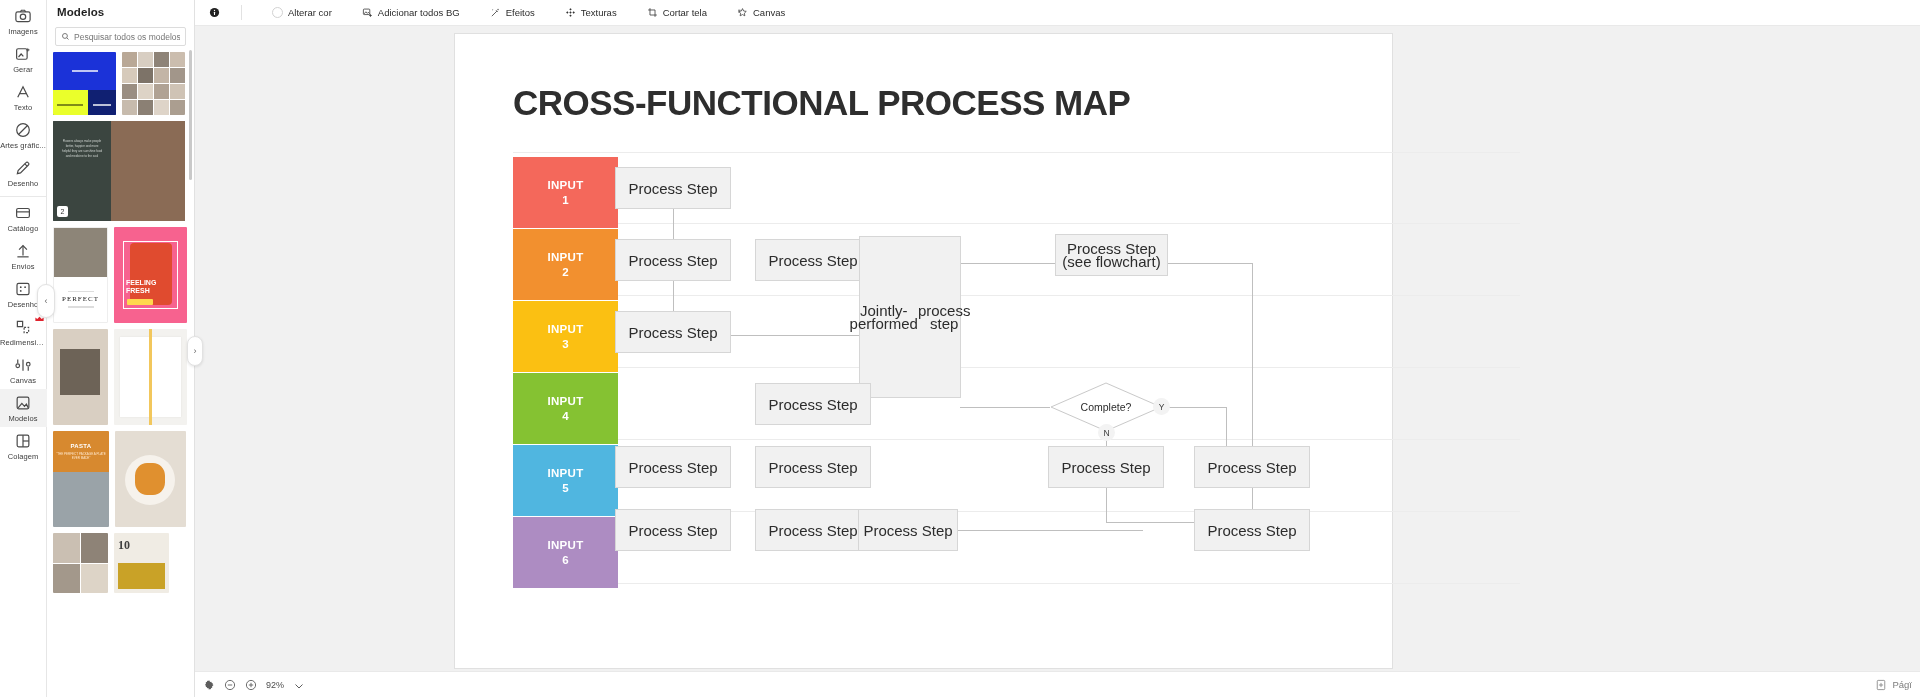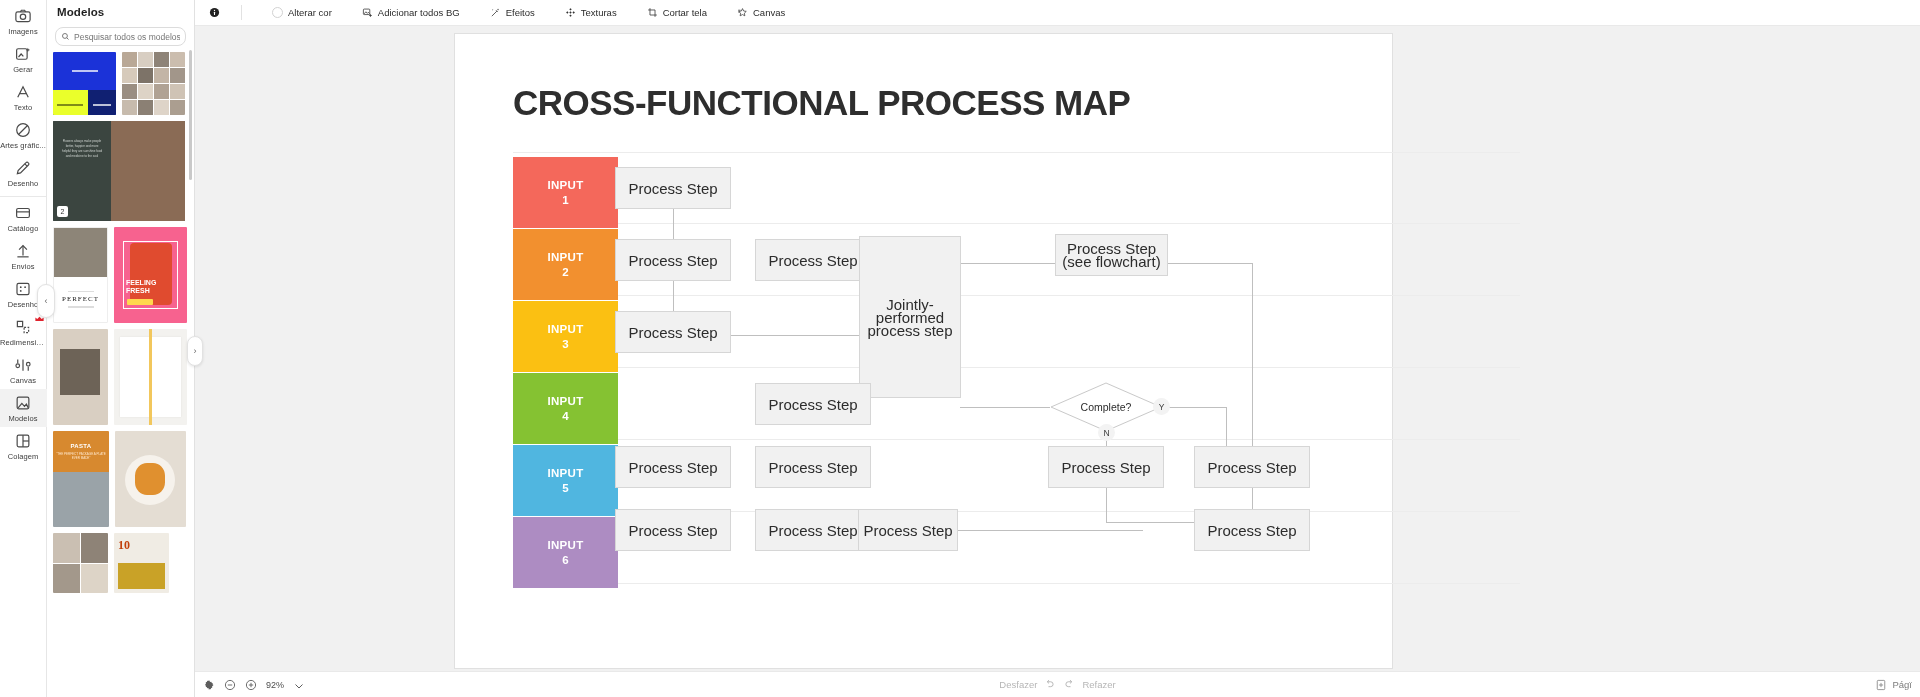--- a/index.html
+++ b/index.html
@@ -46,21 +46,21 @@
   .panel {
     width: 148px; flex: 0 0 148px;
     height: 697px; background: #ffffff;
     border-right: 1px solid #e1e1e1;
     position: relative; display: flex; flex-direction: column;
   }
   .panel-head { padding: 6px 10px 4px; }
   .panel-title { font-size: 11.5px; font-weight: 700; color: #1f1f1f; letter-spacing: .1px; }
   .panel-search {
     margin: 5px 8px 6px;
-    height: 19px; border: 1px solid #dcdcdc; border-radius: 8px;
+    height: 19px; border: 1px solid #dcdcdc; border-radius: 2px;
     display: flex; align-items: center; gap: 4px; padding: 0 5px;
     background: #fff;
   }
   .panel-search svg { width: 9px; height: 9px; color: #6a6a6a; flex: 0 0 9px; }
   .panel-search input {
     border: 0; outline: 0; font-size: 8.5px; color: #555;
     font-family: "Liberation Sans", sans-serif; width: 100%; background: transparent;
   }
   .thumbs {
     flex: 1; overflow: hidden;
@@ -115,21 +115,21 @@
   .t-orange .o b { font-size:6px; color:#fff; font-weight:800; letter-spacing:.3px;}
   .t-orange .o p { font-size:3px; color:#ffe6c9; line-height:4px; text-align:center;}
   .t-orange .p { height:57%; background:#9aa3a8; }
 
   .t-food { width: 71px; height: 96px; background:#e4ddd3; position:relative;}
   .t-food .plate{position:absolute; left:10px; top:24px; width:50px;height:50px;border-radius:50%;background:#f6f2ec;}
   .t-food .fd{position:absolute; left:20px; top:32px; width:30px;height:32px;border-radius:40%;background:#e0902f;}
 
   .t-coll { width: 55px; height: 60px; display:grid; grid-template-columns:1fr 1fr; grid-template-rows:1fr 1fr; gap:1px;}
   .t-ten { width: 55px; height: 60px; background:#f0ece4; position:relative;}
-  .t-ten b{position:absolute;left:4px;top:5px;font-size:12px;color:#c2410c;font-family:"Liberation Serif",serif;}
+  .t-ten b{position:absolute;left:4px;top:5px;font-size:12px;color:#404040;font-family:"Liberation Serif",serif;}
   .t-ten .st{position:absolute;left:4px;bottom:4px;right:4px;height:26px;background:#c9a227;}
 
   .panel-scrollbar {
     position: absolute; right: 2px; top: 50px; width: 3px; height: 130px;
     background: #c9c9c9; border-radius: 2px;
   }
   .collapse-handle {
     position: absolute; left: -10px; top: 284px; width: 18px; height: 34px;
     background: #fff; border: 1px solid #e2e2e2; border-radius: 9px;
     display: flex; align-items: center; justify-content: center;
@@ -627,21 +627,21 @@
 
           <div class="conn h" style="left:300px;top:496px;width:102px"></div>
 
           <div class="conn h" style="left:503px;top:496px;width:185px"></div>
 
           <div class="pstep" style="left:160px;top:133px;width:116px;height:42px">Process Step</div>
           <div class="pstep" style="left:160px;top:205px;width:116px;height:42px">Process Step</div>
           <div class="pstep" style="left:300px;top:205px;width:116px;height:42px">Process Step</div>
           <div class="pstep" style="left:160px;top:277px;width:116px;height:42px">Process Step</div>
 
-          <div class="pstep" style="left:404px;top:202px;width:102px;height:162px;flex-direction:column">
+          <div class="pstep" style="left:404px;top:202px;width:102px;height:162px;flex-direction:row">
             <span>Jointly-performed</span>
             <span>process step</span>
           </div>
 
           <div class="pstep" style="left:600px;top:200px;width:113px;height:42px;flex-direction:column">
             <span>Process Step</span>
             <span>(see flowchart)</span>
           </div>
 
           <div class="pstep" style="left:300px;top:349px;width:116px;height:42px">Process Step</div>
@@ -689,36 +689,20 @@
             </svg>
         </span>
         <span class="zoom-val">92%</span>
         <span class="sb-ico" style="width:10px;height:10px">
           <svg viewBox="0 0 24 24" fill="none" stroke="currentColor" stroke-width="2">
               <path d="M5 9l7 7 7-7"></path>
             </svg>
         </span>
       </div>
 
-      <div class="sb-center">
-        <div class="undo-grp">
-          <span>Desfazer</span>
-          <svg viewBox="0 0 24 24" fill="none" stroke="currentColor" stroke-width="1.8">
-              <path d="M10 7H16a4.5 4.5 0 010 9h-4"></path>
-              <path d="M13 4l-3.4 3L13 10"></path>
-            </svg>
-        </div>
-        <div class="undo-grp">
-          <svg viewBox="0 0 24 24" fill="none" stroke="currentColor" stroke-width="1.8">
-              <path d="M14 7H8a4.5 4.5 0 000 9h4"></path>
-              <path d="M11 4l3.4 3L11 10"></path>
-            </svg>
-          <span>Refazer</span>
-        </div>
-      </div>
 
       <div class="sb-right">
         <svg viewBox="0 0 24 24" fill="none" stroke="currentColor" stroke-width="1.6">
             <rect x="4.5" y="2.8" width="15" height="18.4" rx="1.8"></rect>
             <path d="M12 7.8v8.4M7.8 12h8.4"></path>
           </svg>
         <span>Págï</span>
       </div>
     </div>
 

